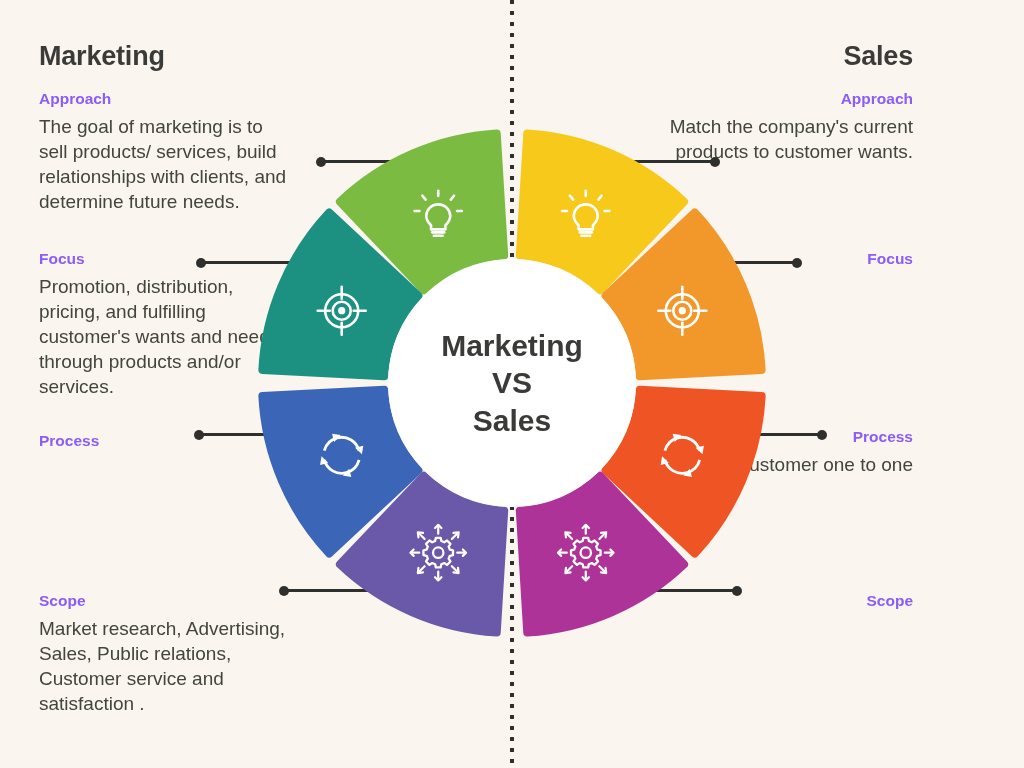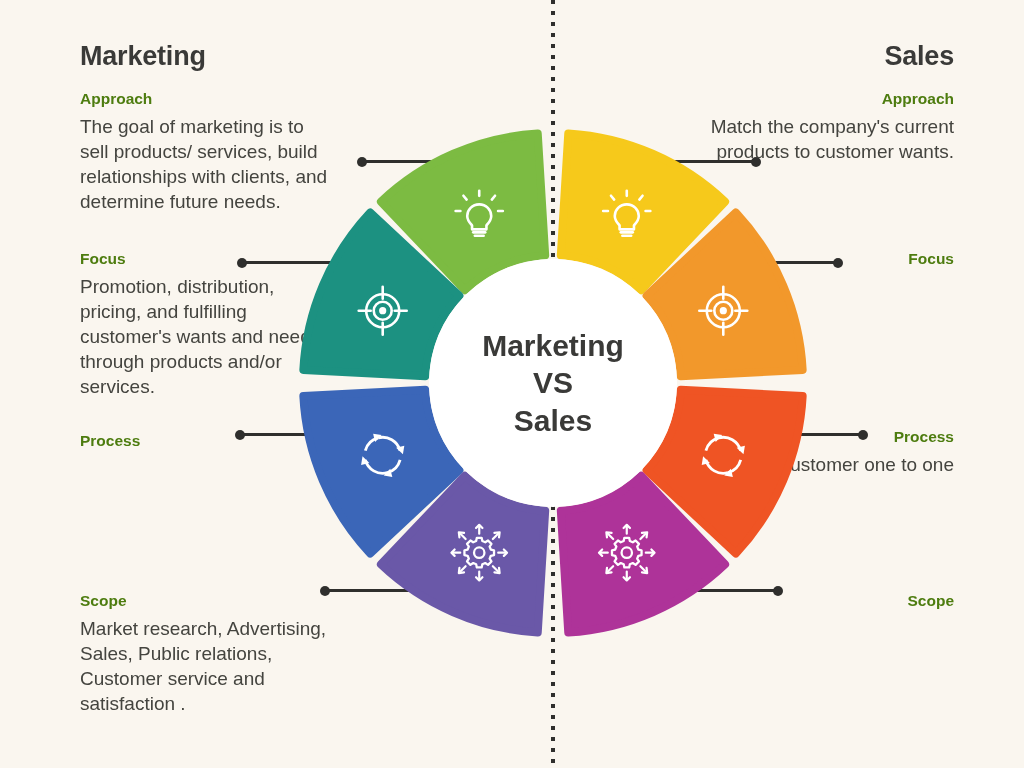--- a/index.html
+++ b/index.html
@@ -14,21 +14,20 @@
     font-family: "Liberation Sans", sans-serif;
     color: #3A3A38;
     overflow: hidden;
     position: relative;
   }
   #canvas {
     position: absolute;
     left: 0; top: 0;
     width: 952px;
     height: 768px;
-    margin-left: 41px;
   }
 
   
   .divider {
     position: absolute;
     left: 510px;
     top: 0;
     width: 4px;
     height: 768px;
     background-image: linear-gradient(to bottom, #2F2F2D 0px, #2F2F2D 4px, rgba(0,0,0,0) 4px, rgba(0,0,0,0) 11px);
@@ -50,21 +49,21 @@
   
   .block {
     position: absolute;
     width: 252px;
   }
   .block.left  { left: 39px;  text-align: left; }
   .block.right { right: 39px; text-align: right; width: 260px; }
   .block .b-title {
     font-size: 15.5px;
     font-weight: bold;
-    color: #4d7c0f;
+    color: #8b5cf6;
     margin: 0 0 5px 0;
     line-height: 1.2;
   }
   .block .b-body {
     font-size: 19px;
     font-weight: normal;
     color: #44443F;
     margin: 0;
     line-height: 1.32;
   }

